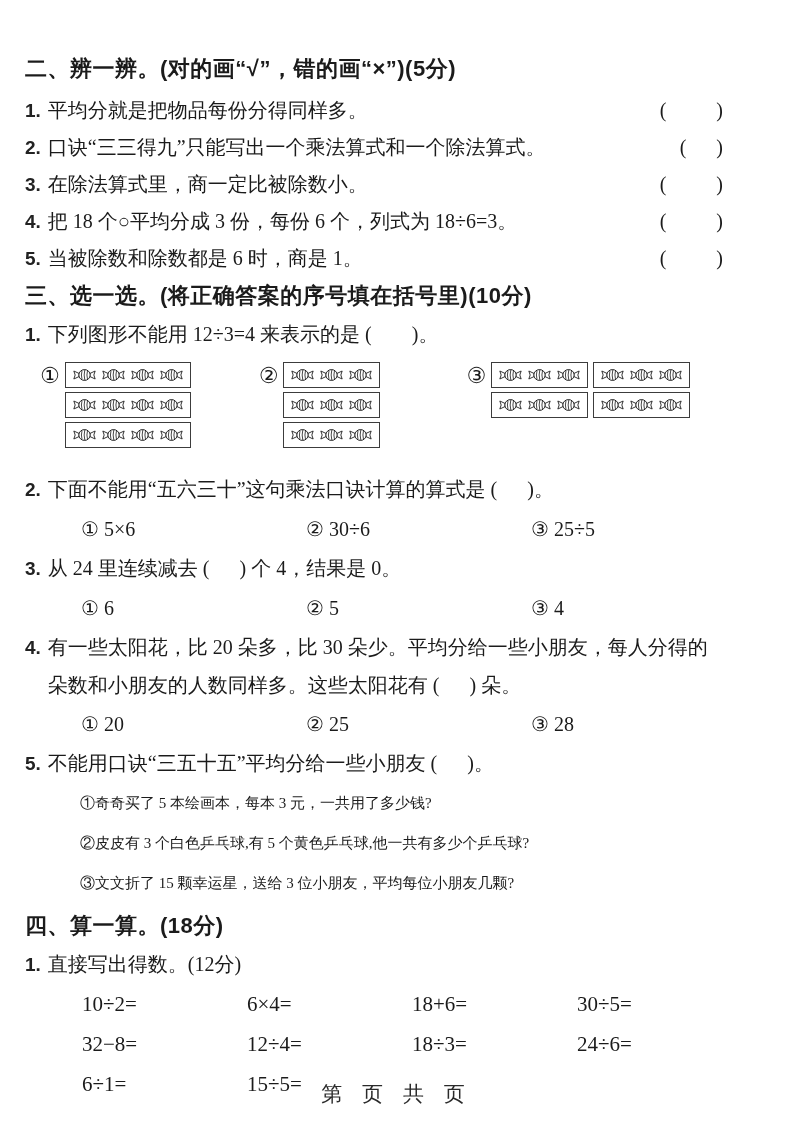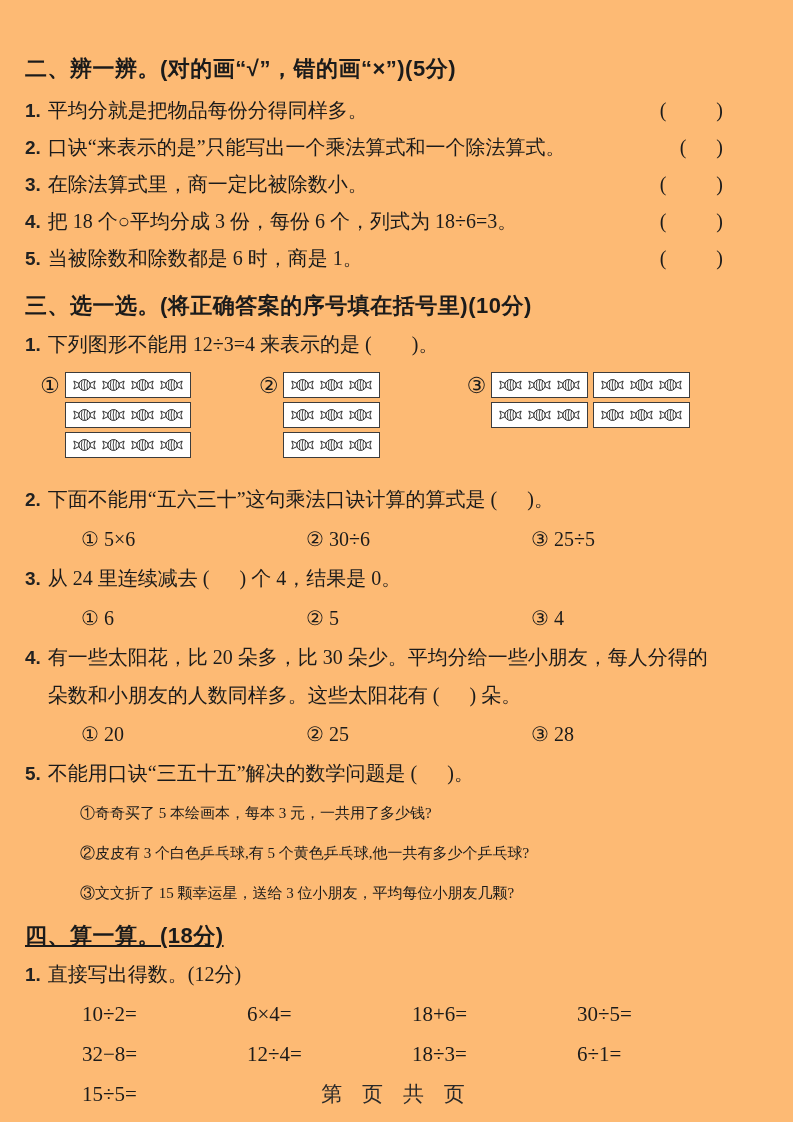--- a/index.html
+++ b/index.html
@@ -1,31 +1,31 @@
 <!DOCTYPE html>
 <html><head>
 <meta charset="utf-8">
 <style>
   html,body { margin:0; padding:0; background:#e8e8e8; }
   .page {
-    width:793px; height:1122px; margin:0 auto; background:#fdba74;
+    width:793px; height:1122px; margin:0 auto; background:#ffffff;
     color:#1b1b1b; box-sizing:border-box; position:relative;
     font-family:"Liberation Serif", serif; overflow:hidden;
     padding-top:54px;
   }
   .content { padding:0 70px 0 25px; }
 
   .sec-title {
     font-family:"Liberation Sans", sans-serif; font-weight:700;
     font-size:22px; letter-spacing:0.5px; line-height:30px;
     white-space:pre-wrap;
   }
   .s2-title { margin-bottom:8px; }
-  .s3-title { margin-top:14px; margin-bottom:4px; }
-  .s4-title { margin-top:8px; margin-bottom:6px;text-decoration:underline; }
+  .s3-title { margin-top:4px; margin-bottom:4px; }
+  .s4-title { margin-top:8px; margin-bottom:6px; }
 
   .item-row { display:flex; align-items:baseline; line-height:37px; font-size:20px; }
   .q-row    { display:flex; align-items:baseline; line-height:38px; font-size:20px; }
   .num {
     font-family:"Liberation Sans", sans-serif; font-weight:700;
     font-size:19px; margin-right:7px; flex:0 0 auto; color:#222;
   }
   .text { white-space:pre-wrap; }
   .bracket { margin-left:auto; white-space:pre; flex:0 0 auto; }
 
@@ -72,21 +72,21 @@
 
     <div class="sec-title s2-title">二、辨一辨。(对的画“√”，错的画“×”)(5分)</div>
 
     <div class="item-row">
       <span class="num">1.</span>
       <span class="text">平均分就是把物品每份分得同样多。</span>
       <span class="bracket">(          )</span>
     </div>
     <div class="item-row">
       <span class="num">2.</span>
-      <span class="text">口诀“来表示的是”只能写出一个乘法算式和一个除法算式。</span>
+      <span class="text">口诀“三三得九”只能写出一个乘法算式和一个除法算式。</span>
       <span class="bracket">(      )</span>
     </div>
     <div class="item-row">
       <span class="num">3.</span>
       <span class="text">在除法算式里，商一定比被除数小。</span>
       <span class="bracket">(          )</span>
     </div>
     <div class="item-row">
       <span class="num">4.</span>
       <span class="text">把 18 个○平均分成 3 份，每份 6 个，列式为 18÷6=3。</span>
@@ -432,21 +432,21 @@
       <span class="text">有一些太阳花，比 20 朵多，比 30 朵少。平均分给一些小朋友，每人分得的朵数和小朋友的人数同样多。这些太阳花有 (      ) 朵。</span>
     </div>
     <div class="options-row">
       <span class="option">① 20</span>
       <span class="option">② 25</span>
       <span class="option">③ 28</span>
     </div>
 
     <div class="q-row">
       <span class="num">5.</span>
-      <span class="text">不能用口诀“三五十五”解决的数学问题是 (      )。</span>
+      <span class="text">不能用口诀“三五十五”平均分给一些小朋友 (      )。</span>
     </div>
     <div class="subs">
       <div class="sub-line">①奇奇买了 5 本绘画本，每本 3 元，一共用了多少钱?</div>
       <div class="sub-line">②皮皮有 3 个白色乒乓球,有 5 个黄色乒乓球,他一共有多少个乒乓球?</div>
       <div class="sub-line">③文文折了 15 颗幸运星，送给 3 位小朋友，平均每位小朋友几颗?</div>
     </div>
 
     <div class="sec-title s4-title">四、算一算。(18分)</div>
     <div class="sub1-row">
       <span class="num">1.</span>
@@ -454,19 +454,20 @@
     </div>
 
     <div class="calc-grid">
       <span class="calc-cell">10÷2=</span>
       <span class="calc-cell">6×4=</span>
       <span class="calc-cell">18+6=</span>
       <span class="calc-cell">30÷5=</span>
       <span class="calc-cell">32−8=</span>
       <span class="calc-cell">12÷4=</span>
       <span class="calc-cell">18÷3=</span>
+      <span class="calc-cell">24÷6=</span>
       <span class="calc-cell">6÷1=</span>
       <span class="calc-cell">15÷5=</span>
     </div>
   </div>
 
   <div class="footer">第 页 共 页</div>
 </div>
 
 </body></html>

